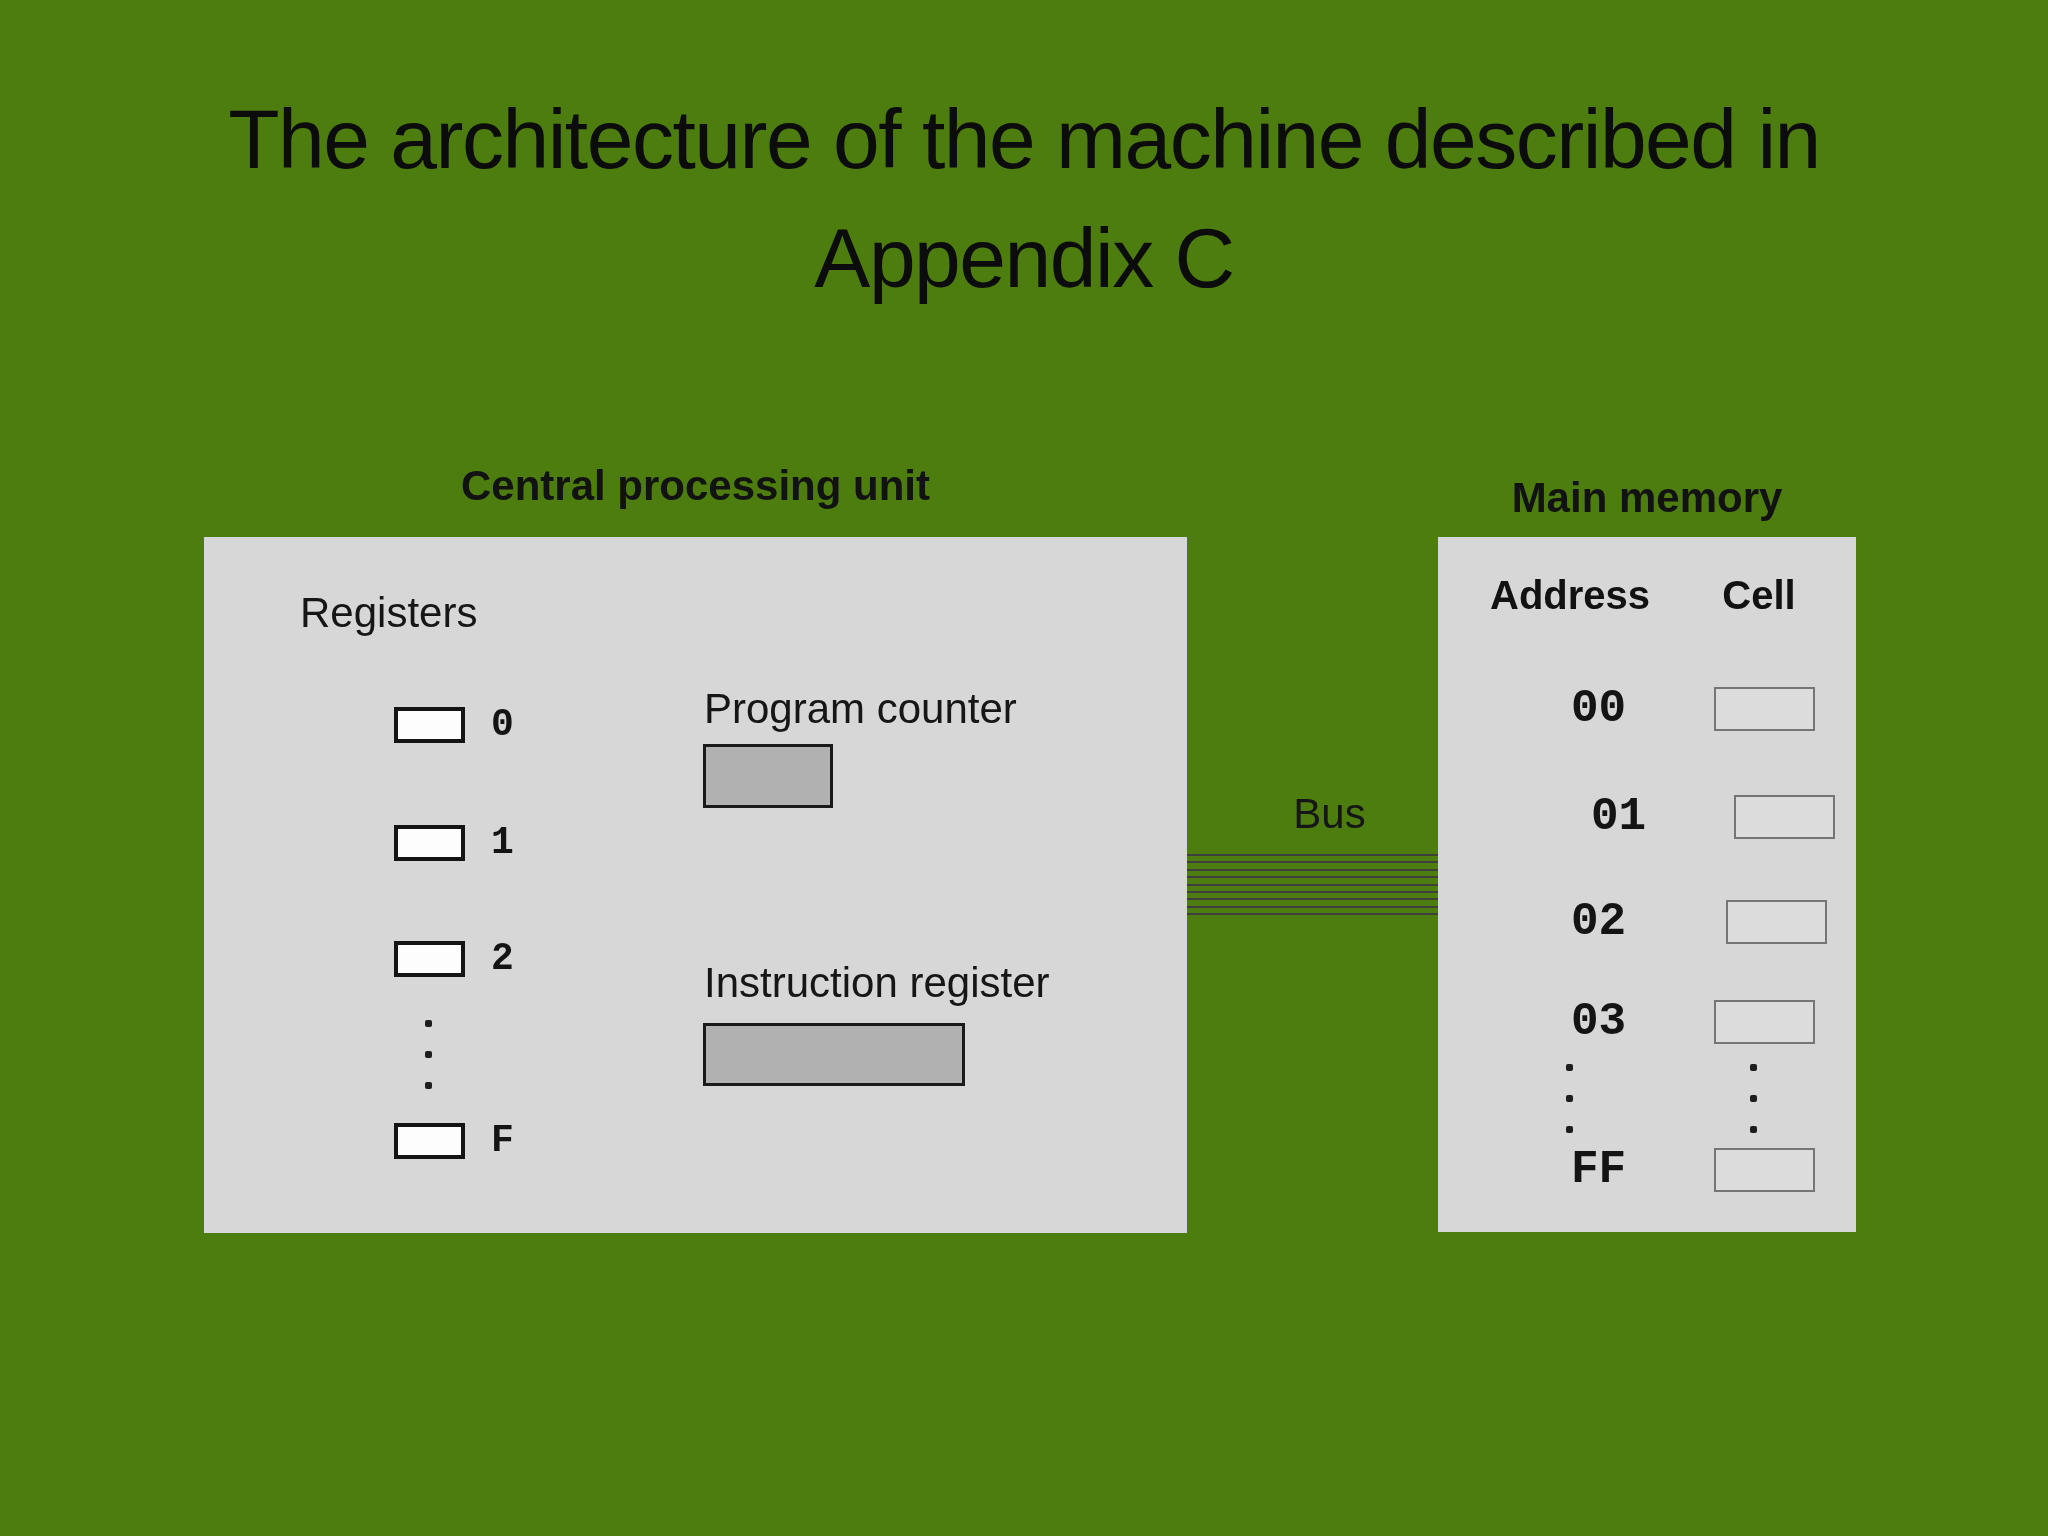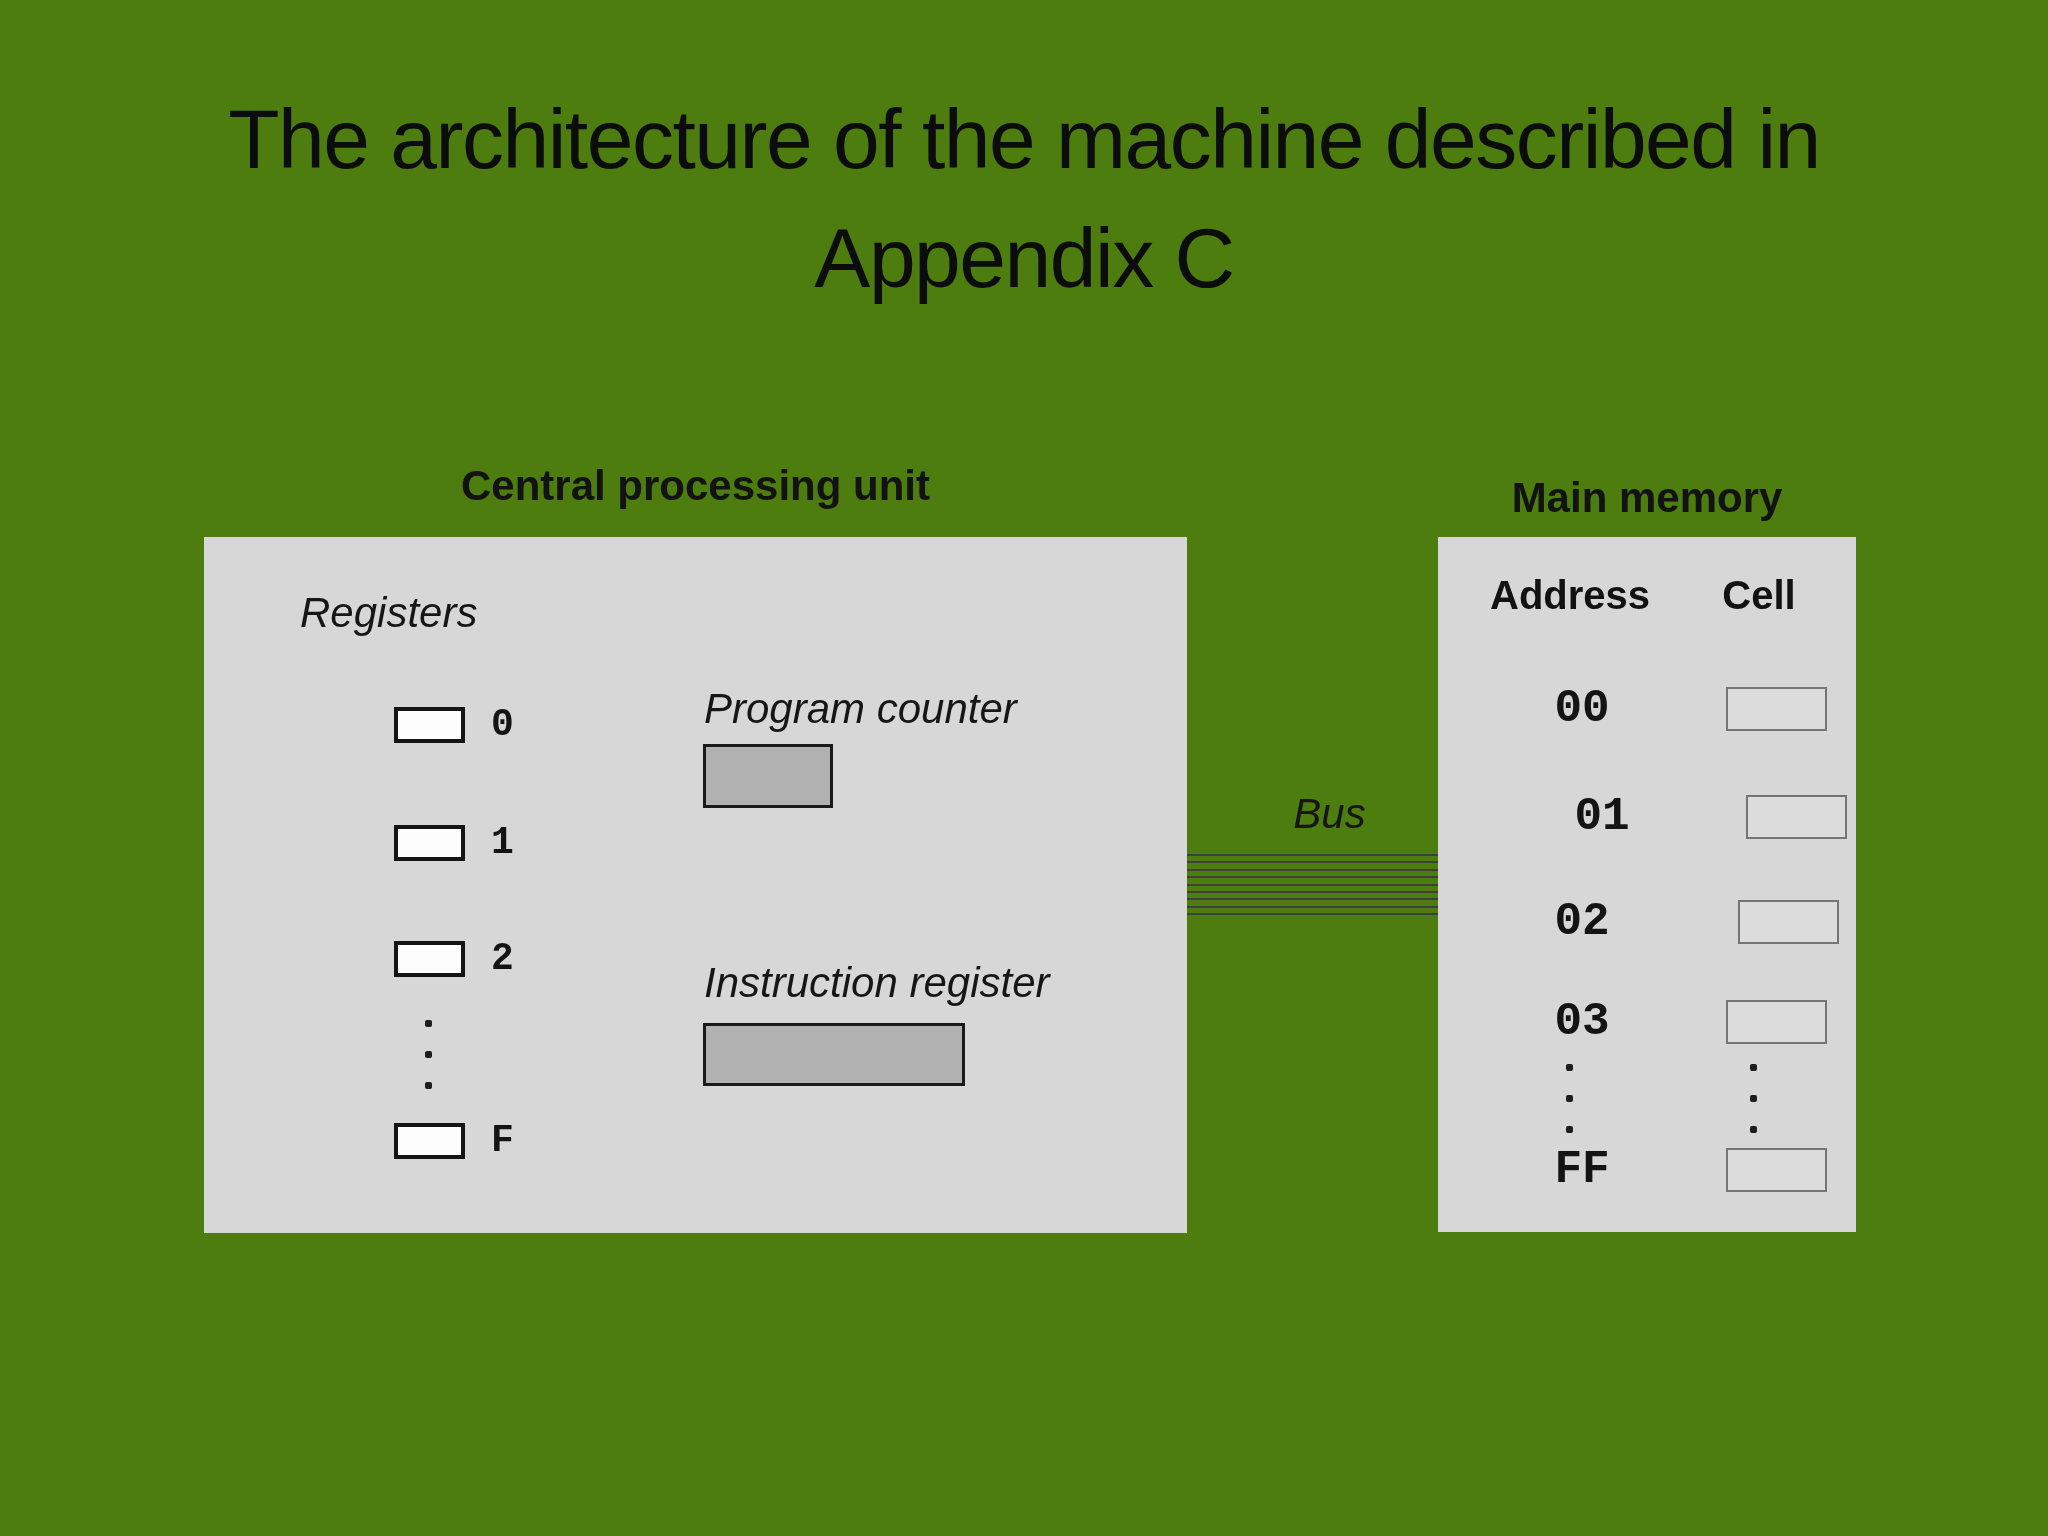--- a/index.html
+++ b/index.html
@@ -13,42 +13,42 @@
   
   .sec-label{position:absolute;text-align:center;font-weight:bold;font-size:42px;color:#121212;}
   .cpu-title{left:204px;width:983px;top:462px;}
   .mem-title{left:1438px;width:418px;top:474px;}
 
   
   .panel{position:absolute;background:#d7d7d7;}
   .cpu{left:204px;top:537px;width:983px;height:696px;}
   .mem{left:1438px;top:537px;width:418px;height:695px;}
 
-  .sub-label{position:absolute;font-size:42px;color:#161616;white-space:nowrap;font-style:italic;}
+  .sub-label{position:absolute;font-size:42px;color:#161616;white-space:nowrap;}
 
   
   .reg-row{position:absolute;left:190px;display:flex;align-items:center;height:36px;}
   .reg-box{width:71px;height:36px;background:#fdfdfd;border:4px solid #141414;box-sizing:border-box;}
   .mono{font-family:"Liberation Mono",monospace;font-weight:bold;color:#141414;}
   .reg-num{font-size:38px;margin-left:26px;line-height:1;}
 
   
   .gray-box{position:absolute;background:#b1b1b1;border:3px solid #1a1a1a;box-sizing:border-box;}
   .pc-box{left:499px;top:207px;width:130px;height:64px;}
   .ir-box{left:499px;top:486px;width:262px;height:63px;}
 
   
   .bus-label{left:1187px;top:790px;width:285px;text-align:center;}
   .bus-lines{position:absolute;left:1187px;top:854px;width:251px;height:61px;
              background:repeating-linear-gradient(180deg,#3f3f3f 0 2px,rgba(0,0,0,0) 2px 7.4px);}
 
   
   .hdr{position:absolute;top:36px;text-align:center;font-weight:bold;font-size:40px;color:#121212;}
   .mem-row{position:absolute;left:0;width:100%;height:44px;display:flex;align-items:center;}
-  .addr{width:288px;text-align:center;font-size:46px;line-height:1;}
+  .addr{width:231px;text-align:center;font-size:46px;line-height:1;padding-left:45px;}
   .cellbox{width:101px;height:44px;background:#dcdcdc;border:2px solid #757575;box-sizing:border-box;}
 
   
   .vdots{position:absolute;}
   .vdots i{display:block;width:7px;height:7px;background:#1d1d1d;border-radius:2px;margin-bottom:24px;}
   .vdots i:last-child{margin-bottom:0;}
 </style>
 </head>
 <body>
 

